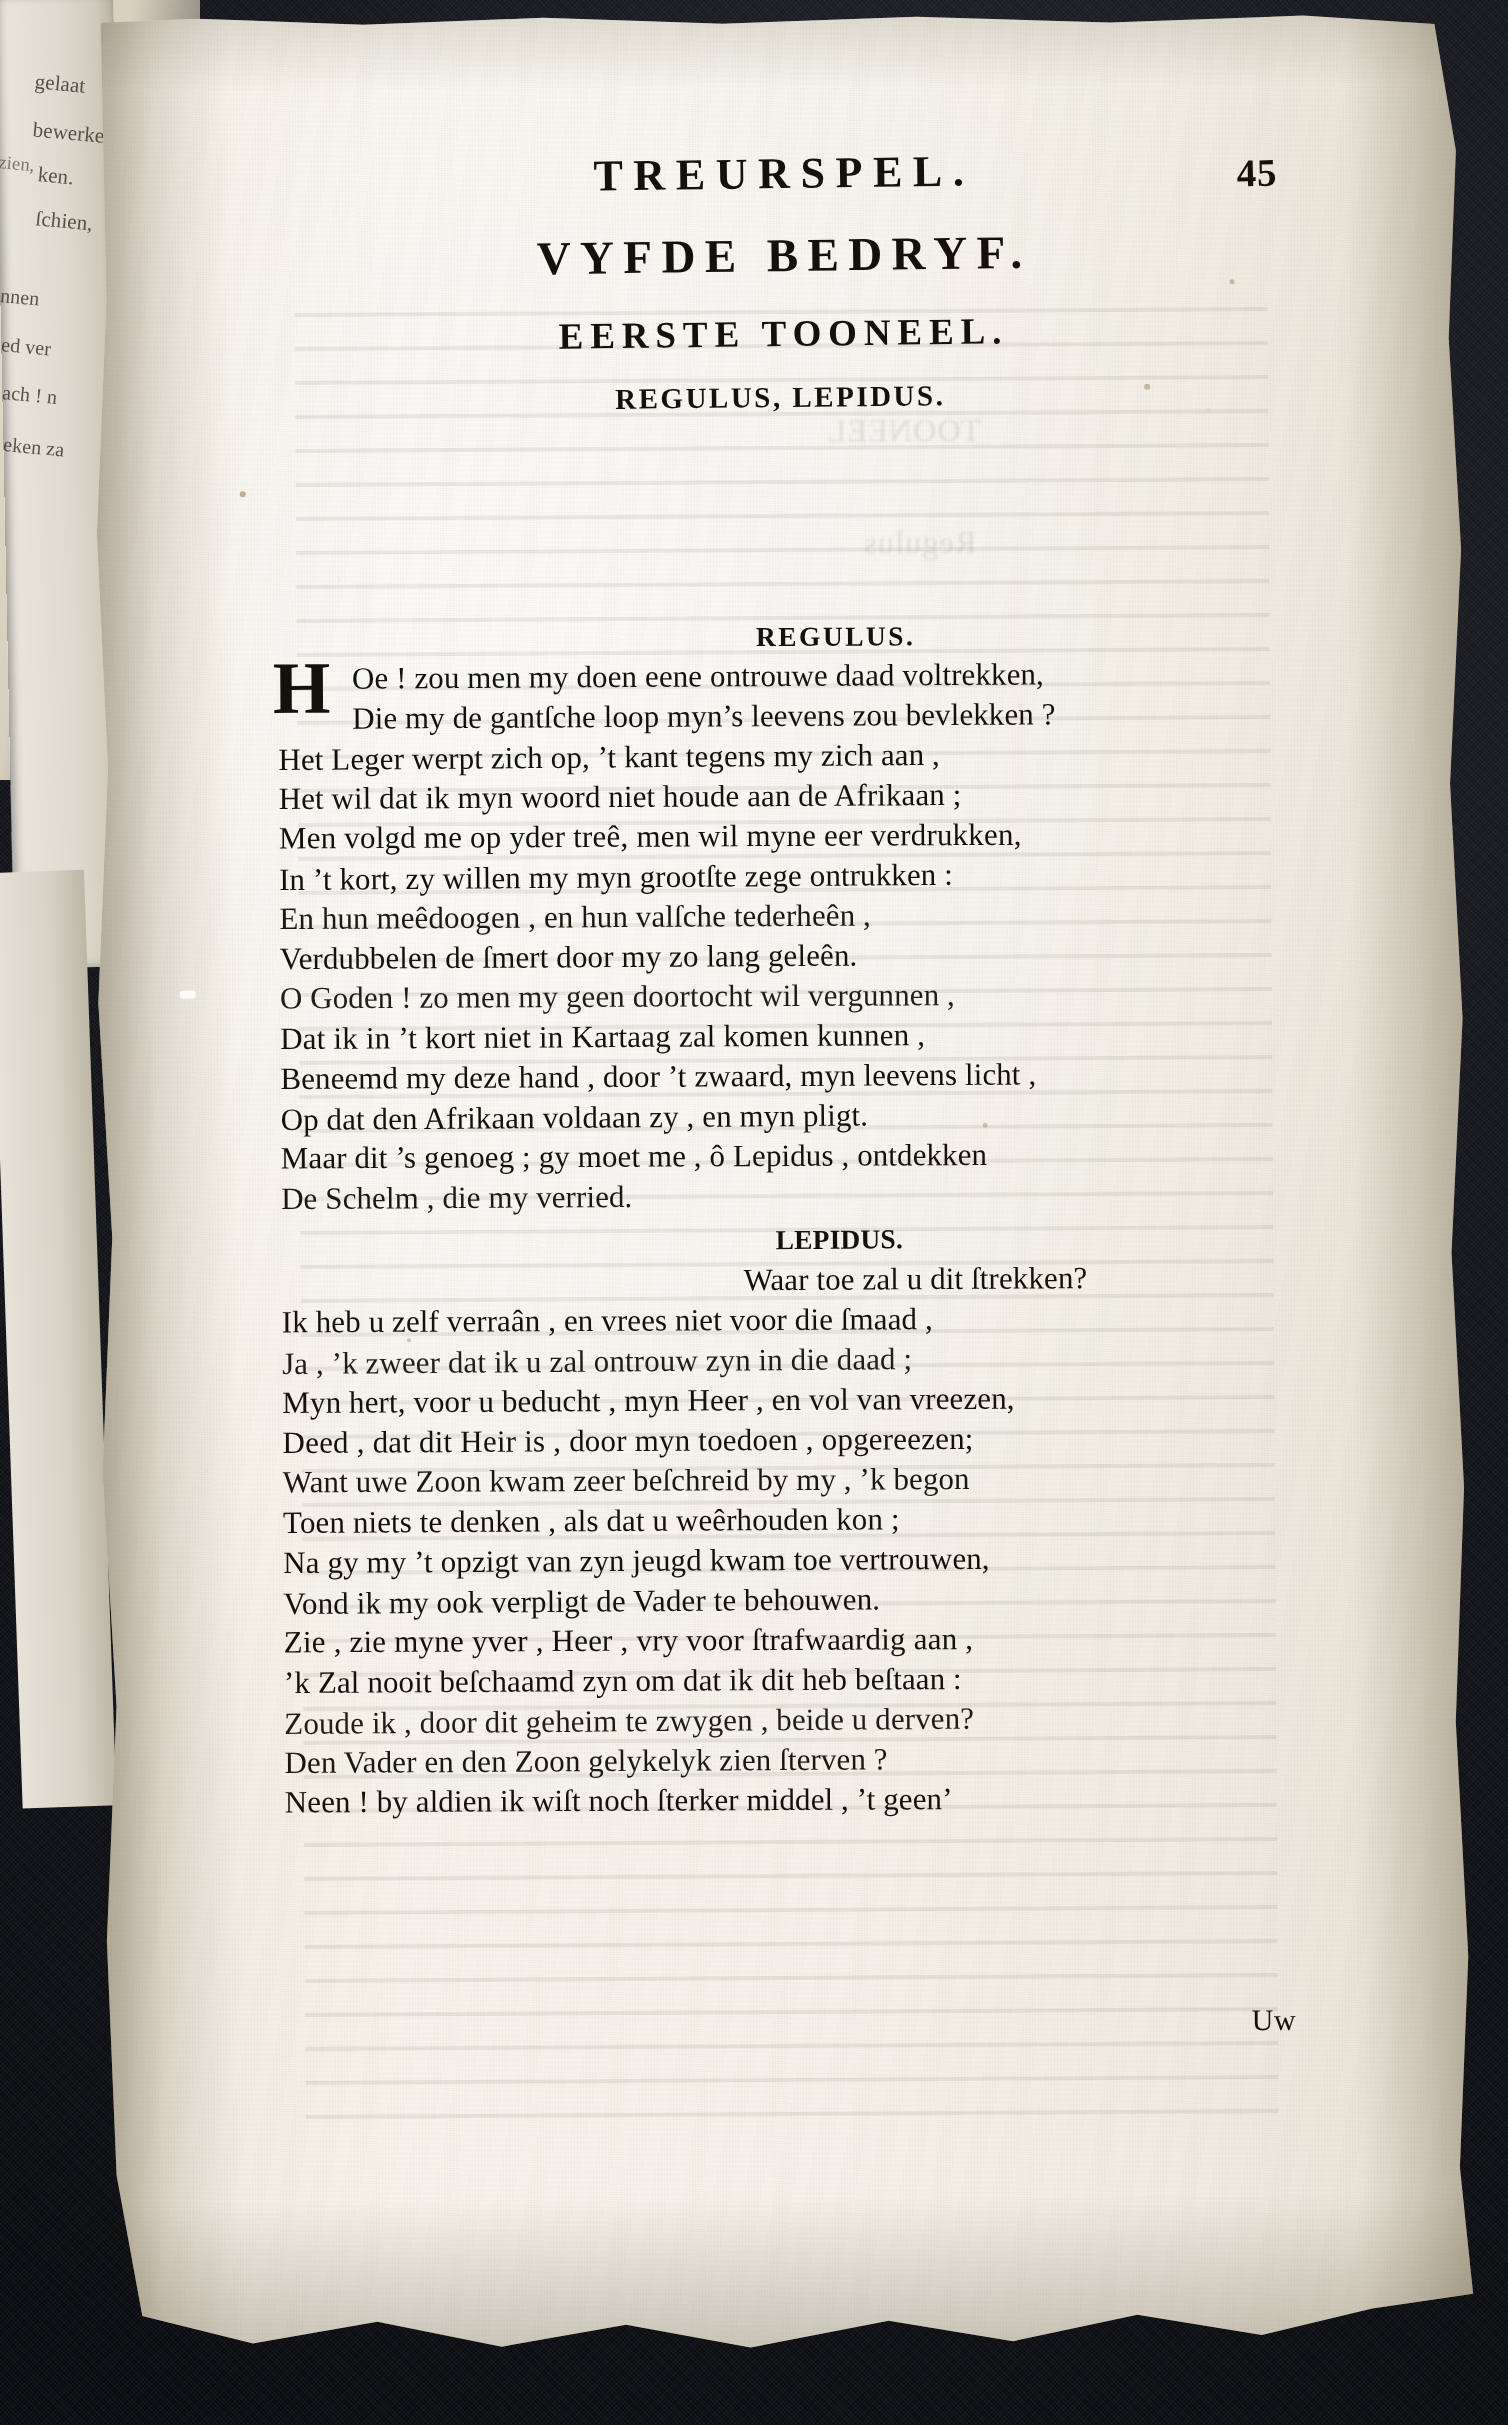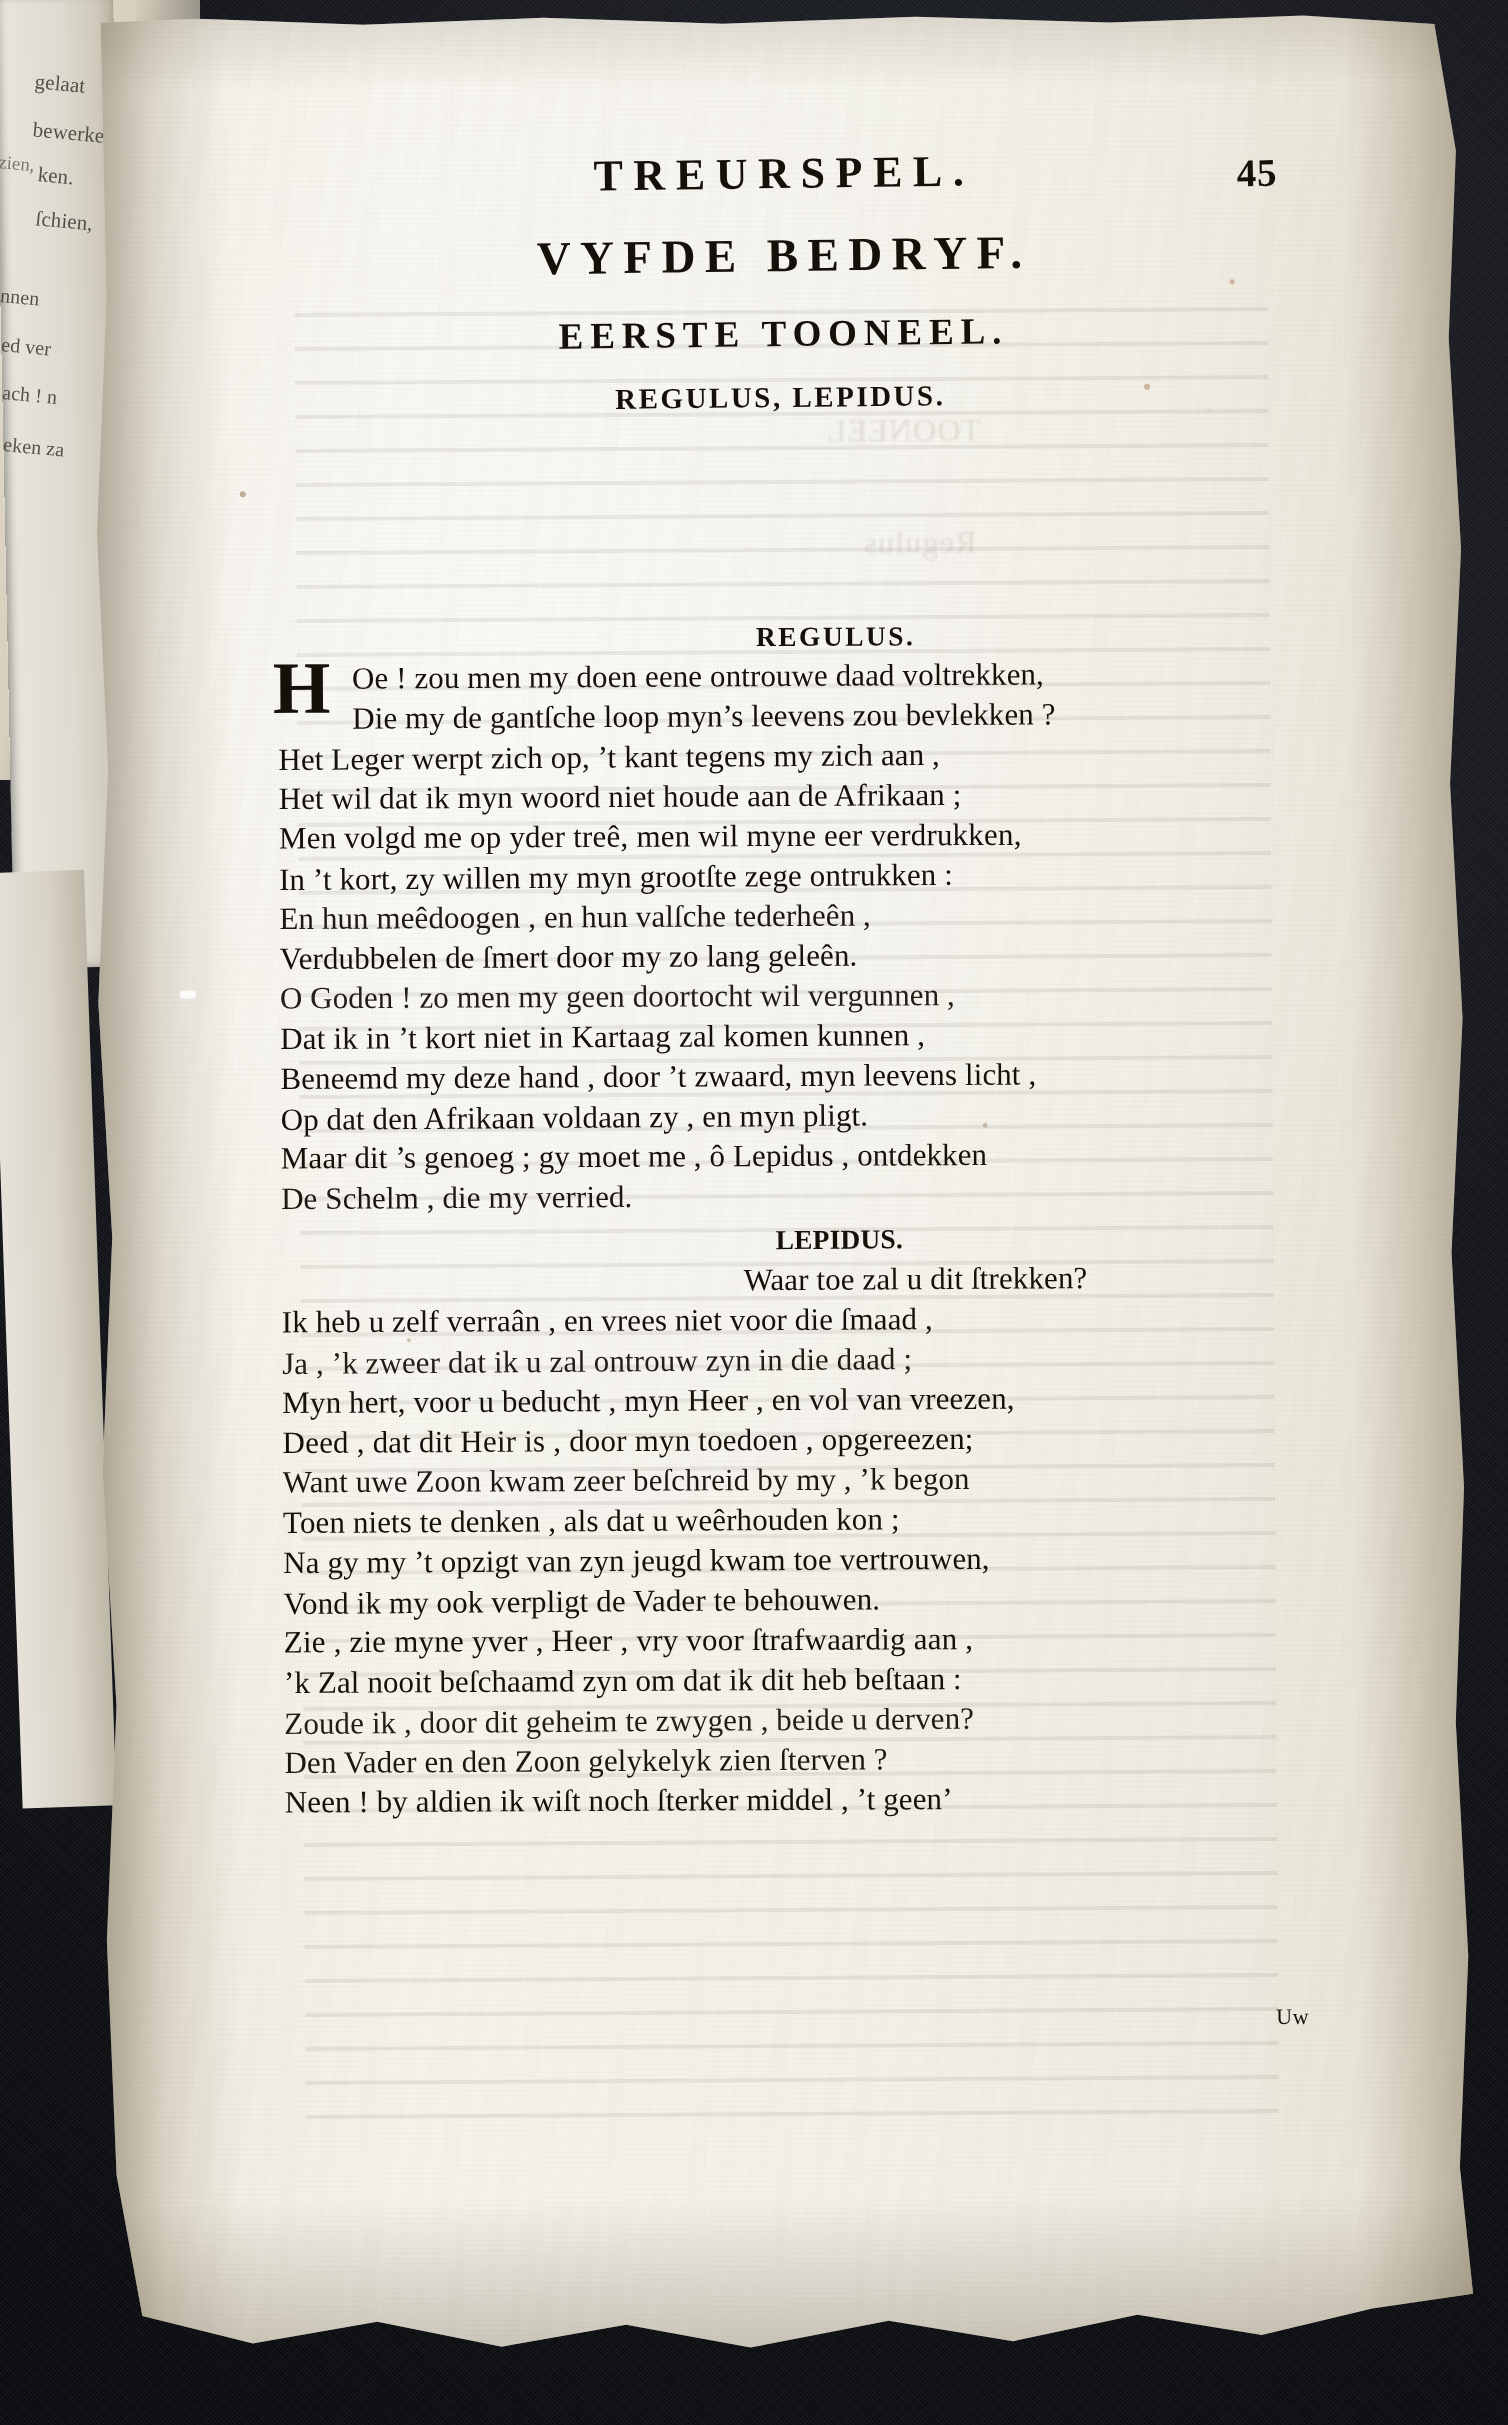--- a/index.html
+++ b/index.html
@@ -104,21 +104,21 @@
   .vline{font-size:31px;line-height:40px;white-space:nowrap;letter-spacing:0.1px;}
   .indent{padding-left:462px;}
 
   
   .dropwrap{position:relative;}
   .dropcap{position:absolute;left:-5px;top:-3.7px;font-size:74px;line-height:67px;
     font-weight:600;letter-spacing:0;}
   .dropcap-l1{padding-left:74px;}
   .dropcap-l2{padding-left:74px;}
 
-  .catchword{position:absolute;right:172px;top:1993px;font-size:22px;letter-spacing:0.6px;}
+  .catchword{position:absolute;right:185px;top:1993px;font-size:30px;letter-spacing:0.6px;}
 
   
   .verse > div:nth-child(3n)   {transform:rotate(-0.10deg);}
   .verse > div:nth-child(4n+1) {transform:rotate(0.07deg);}
   .verse > div:nth-child(5n)   {letter-spacing:0.2px;}
   .verse > div:nth-child(7n)   {opacity:.965;}
   .verse > div:nth-child(9n)   {opacity:.94;}
 
   .blot{position:absolute;border-radius:50%;pointer-events:none;}
 </style>

